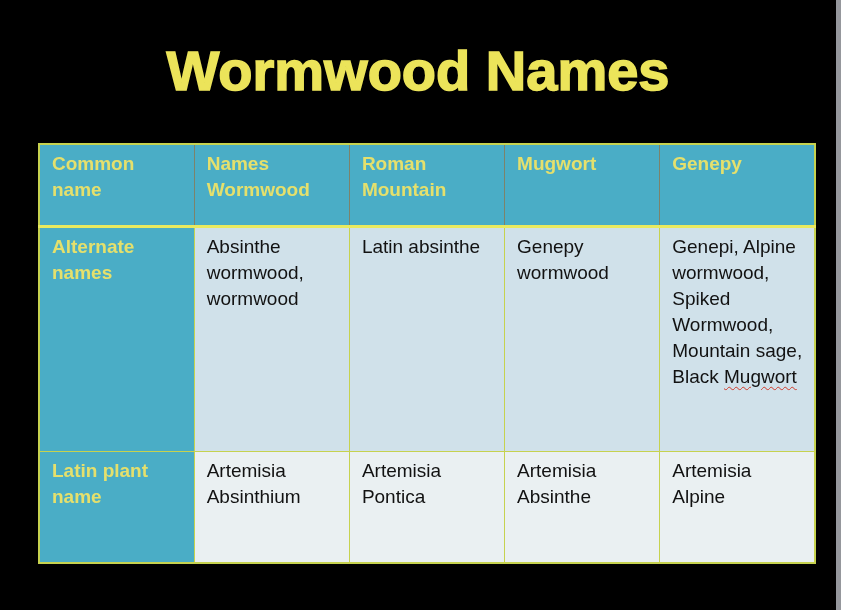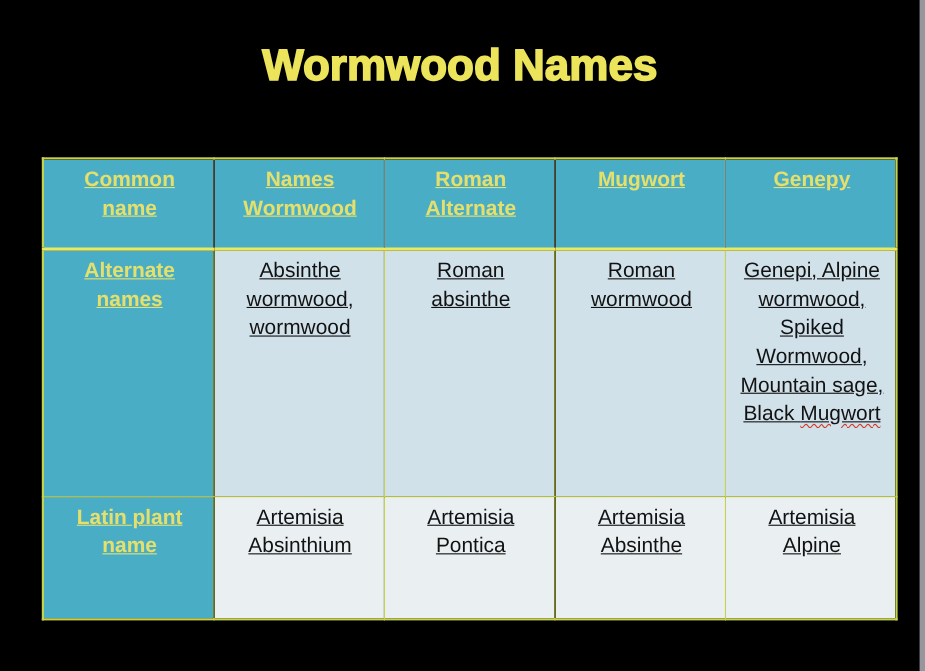--- a/index.html
+++ b/index.html
@@ -42,21 +42,21 @@
     height: 610px;
     background: var(--edge-gray);
   }
 
   .slide-title {
     position: absolute;
     top: 38px;
     left: 0;
     width: 836px;
     text-align: center;
-    font-size: 40px;
+    font-size: 56px;
     font-weight: 900;
     letter-spacing: 0px;
     color: var(--title-yellow);
     -webkit-text-stroke: 1.5px var(--title-yellow);
     white-space: nowrap;
   }
 
   table.names {
     position: absolute;
     left: 38px;
@@ -67,24 +67,23 @@
     table-layout: fixed;
     font-size: 19px;
     line-height: 26px;
   }
 
   table.names col { width: 20%; }
 
   table.names th,
   table.names td {
     vertical-align: top;
-    text-align: center;
+    text-align: left;
     padding: 6px 10px 6px 12px;
     overflow: hidden;
-    text-decoration: underline;
   }
 
   
   table.names { border: 2px solid var(--border-green); }
 
   
   thead tr { height: 82px; }
   thead th {
     background: var(--teal);
     color: var(--header-yellow);
@@ -132,31 +131,31 @@
         <col>
         <col>
         <col>
         <col>
         <col>
       </colgroup>
     <thead>
       <tr>
         <th>Common name</th>
         <th>Names Wormwood</th>
-        <th>Roman Alternate</th>
+        <th>Roman Mountain</th>
         <th>Mugwort</th>
         <th>Genepy</th>
       </tr>
     </thead>
     <tbody>
       <tr class="row-alternate">
         <th>Alternate names</th>
         <td>Absinthe wormwood, wormwood</td>
-        <td>Roman absinthe</td>
-        <td>Roman wormwood</td>
+        <td>Latin absinthe</td>
+        <td>Genepy wormwood</td>
         <td><span>Genepi, Alpine wormwood, Spiked Wormwood, Mountain sage, Black </span><span class="misspelled">Mugwort</span></td>
       </tr>
       <tr class="row-latin">
         <th>Latin plant name</th>
         <td>Artemisia Absinthium</td>
         <td>Artemisia Pontica</td>
         <td>Artemisia Absinthe</td>
         <td>Artemisia Alpine</td>
       </tr>
     </tbody>

